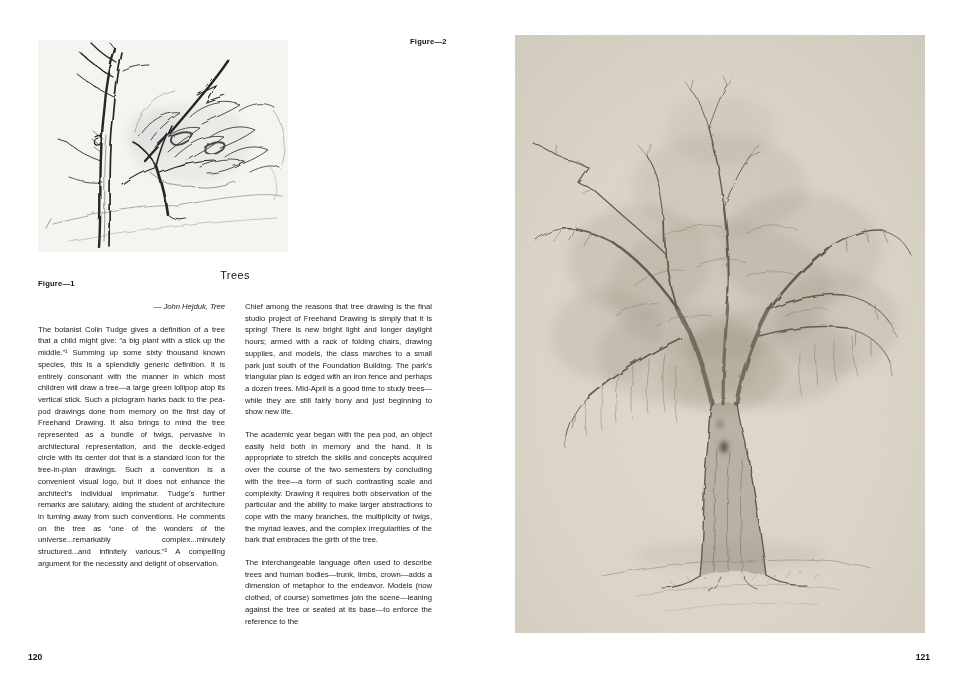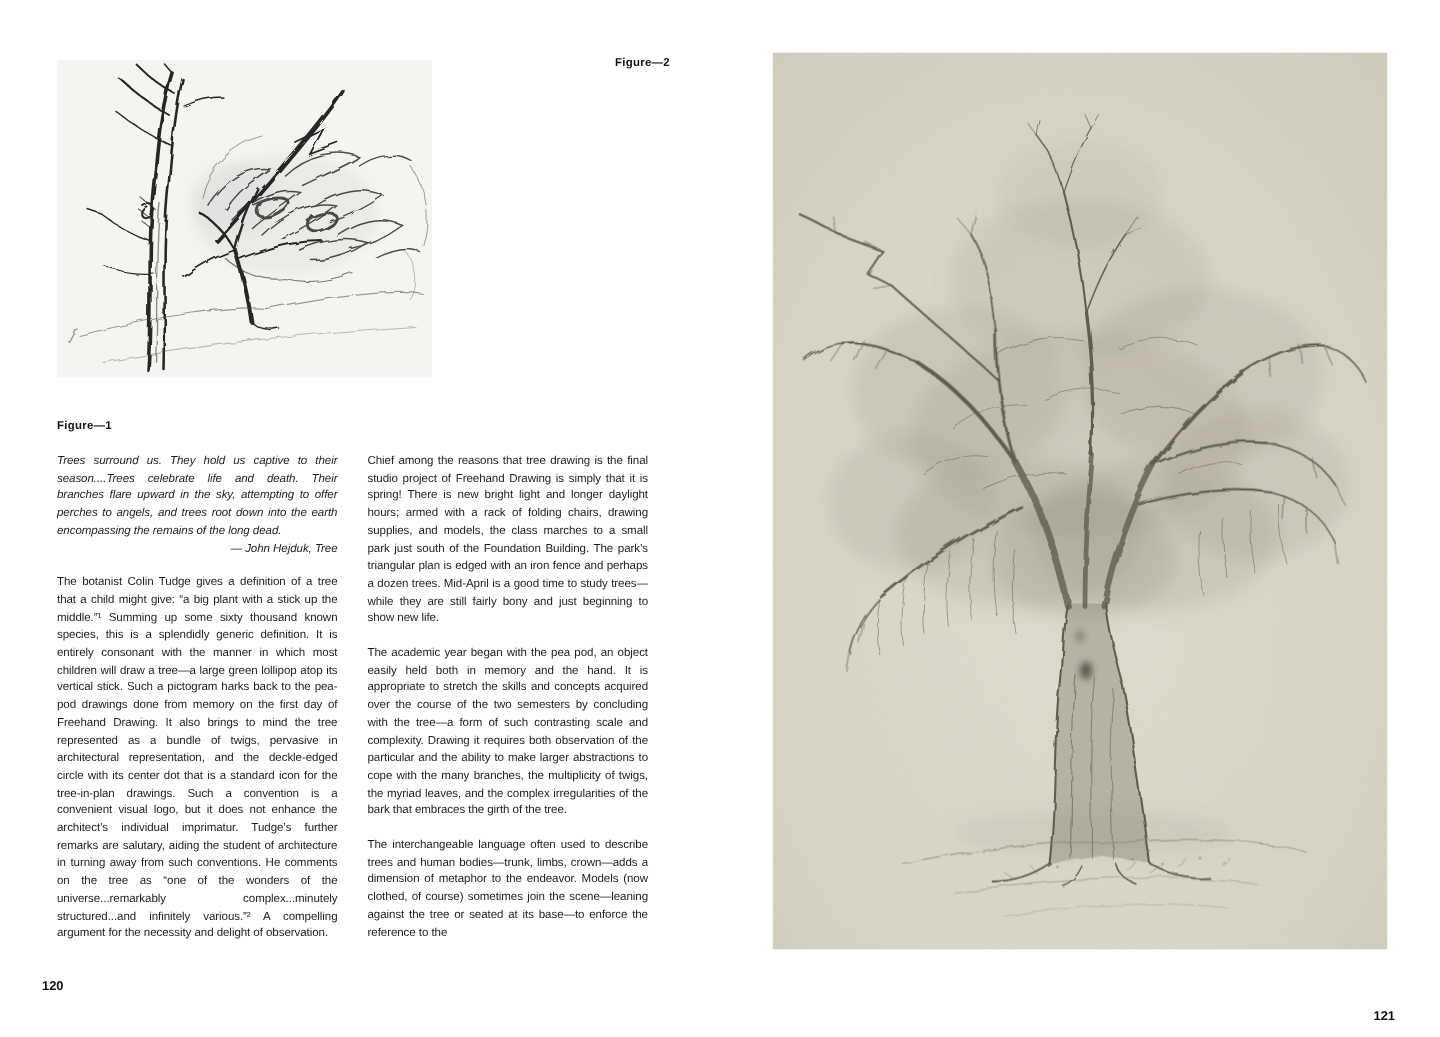--- a/index.html
+++ b/index.html
@@ -14,21 +14,21 @@
   .title{left:38px;top:269px;width:394px;text-align:center;font-size:11px;letter-spacing:.4px;color:#141414;}
   .columns{left:38px;top:301px;width:394px;display:flex;gap:20px;}
   .col{width:187px;font-size:7.7px;line-height:11.7px;text-align:justify;letter-spacing:-.04px;}
   .col p{margin:0;}
   .epigraph{font-style:italic;}
   .attribution{font-style:italic;text-align:right;margin:0 0 0 0 !important;}
   .col .body{margin-top:11px !important;}
   .col2 .body:first-child{margin-top:0 !important;}
   .pagenum{font-size:8.6px;font-weight:700;color:#111;}
   .pn-left{left:28px;top:652px;}
-  .pn-right{left:870px;top:652px;width:60px;text-align:right;margin-top:20px;}
+  .pn-right{left:870px;top:652px;width:60px;text-align:right;}
   .fig2{left:515px;top:35px;width:410px;height:598px;}
 </style>
 </head>
 <body>
 
 <div class="spread">
 
   <div class="abs fig1">
     <svg viewBox="0 0 250 212">
       <defs>
@@ -93,24 +93,24 @@
         <path d="M14,183 C70,169 118,163 139,165" stroke-width="0.8" opacity="0.55"></path>
         <path d="M139,165 C184,156 226,151 243,155" stroke-width="0.8" opacity="0.55"></path>
         <path d="M30,201 C95,189 170,181 238,177" stroke-width="0.8" opacity="0.35"></path>
         <path d="M12,178 l-5,9" stroke-width="0.9" opacity="0.6"></path>
       </g>
     </svg>
   </div>
   <div class="abs caption fig1-caption">Figure—1</div>
   <div class="abs caption fig2-label">Figure—2</div>
 
+  <div class="abs title">Trees</div>
 
   <div class="abs columns">
     <div class="col">
-      <p class="epigraph">Trees surround us. They hold us captive to their season....Trees celebrate life and death. Their branches flare upward in the sky, attempting to offer perches to angels, and trees root down into the earth encompassing the remains of the long dead.</p>
       <p class="attribution">— John Hejduk, Tree</p>
       <p class="body">The botanist Colin Tudge gives a definition of a tree that a child might give: “a big plant with a stick up the middle.”¹ Summing up some sixty thousand known species, this is a splendidly generic definition. It is entirely consonant with the manner in which most children will draw a tree—a large green lollipop atop its vertical stick. Such a pictogram harks back to the pea-pod drawings done from memory on the first day of Freehand Drawing. It also brings to mind the tree represented as a bundle of twigs, pervasive in architectural representation, and the deckle-edged circle with its center dot that is a standard icon for the tree-in-plan drawings. Such a convention is a convenient visual logo, but it does not enhance the architect’s individual imprimatur. Tudge’s further remarks are salutary, aiding the student of architecture in turning away from such conventions. He comments on the tree as “one of the wonders of the universe...remarkably complex...minutely structured...and infinitely various.”² A compelling argument for the necessity and delight of observation.</p>
     </div>
     <div class="col col2">
       <p class="body">Chief among the reasons that tree drawing is the final studio project of Freehand Drawing is simply that it is spring! There is new bright light and longer daylight hours; armed with a rack of folding chairs, drawing supplies, and models, the class marches to a small park just south of the Foundation Building. The park’s triangular plan is edged with an iron fence and perhaps a dozen trees. Mid-April is a good time to study trees—while they are still fairly bony and just beginning to show new life.</p>
       <p class="body">The academic year began with the pea pod, an object easily held both in memory and the hand. It is appropriate to stretch the skills and concepts acquired over the course of the two semesters by concluding with the tree—a form of such contrasting scale and complexity. Drawing it requires both observation of the particular and the ability to make larger abstractions to cope with the many branches, the multiplicity of twigs, the myriad leaves, and the complex irregularities of the bark that embraces the girth of the tree.</p>
       <p class="body">The interchangeable language often used to describe trees and human bodies—trunk, limbs, crown—adds a dimension of metaphor to the endeavor. Models (now clothed, of course) sometimes join the scene—leaning against the tree or seated at its base—to enforce the reference to the</p>
     </div>
   </div>
 

